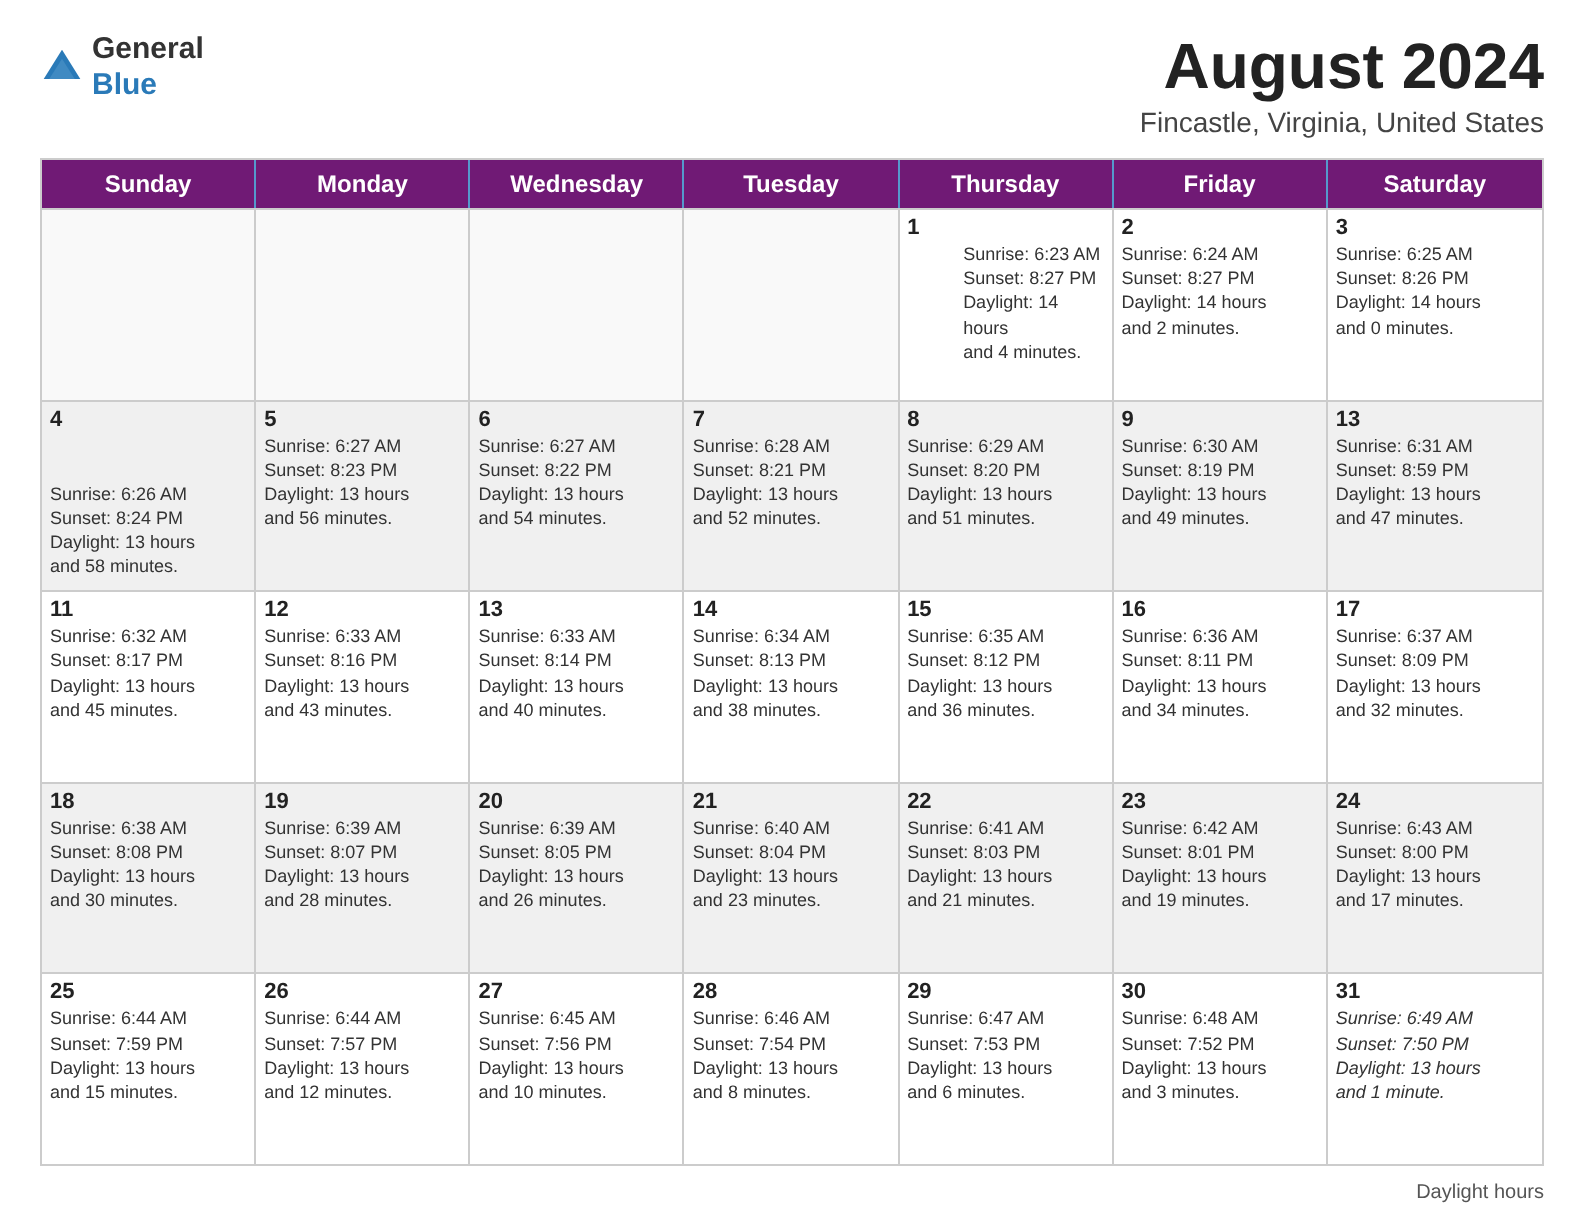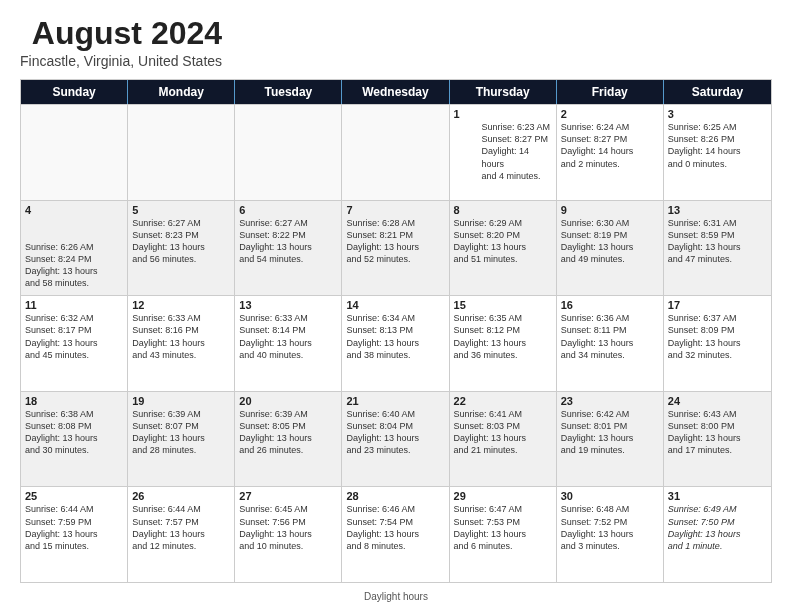--- a/index.html
+++ b/index.html
@@ -48,21 +48,21 @@
     }
     .calendar {
       flex: 1;
       display: flex;
       flex-direction: column;
       border: 1px solid #ccc;
     }
     .cal-header {
       display: grid;
       grid-template-columns: repeat(7, 1fr);
-      background: #0f172a;
+      background: #701a75;
     }
     .cal-header-cell {
       color: #fff;
       font-size: 12px;
       font-weight: bold;
       text-align: center;
       padding: 5px 4px;
       border-right: 1px solid #5599cc;
     }
     .cal-header-cell:last-child {
@@ -104,40 +104,50 @@
     }
     .cell-text {
       font-size: 9px;
       color: #333;
       line-height: 1.35;
     }
     .footer {
       margin-top: 8px;
       font-size: 10px;
       color: #555;
-      text-align: center;
+      text-align: right;
     }
   </style>
 </head>
 <body>
 
 <div class="page">
   <div class="header">
+    <div class="logo">
+      <svg class="logo-icon" viewBox="0 0 24 24">
+        <polygon points="12,2 22,18 2,18" fill="#2a7ab8"></polygon>
+        <polygon points="12,7 19,18 5,18" fill="#5599cc" opacity="0.5"></polygon>
+      </svg>
+      <div>
+        <span style="font-size:15px;font-weight:bold;color:#333;">General</span><br>
+        <span style="font-size:15px;font-weight:bold;color:#2a7ab8;">Blue</span>
+      </div>
+    </div>
     <div class="title-block">
       <div class="month-year">August 2024</div>
       <div class="location">Fincastle, Virginia, United States</div>
     </div>
   </div>
 
   <div class="calendar">
     <div class="cal-header" id="cal-header">
         <div class="cal-header-cell">Sunday</div>
         <div class="cal-header-cell">Monday</div>
+        <div class="cal-header-cell">Wednesday</div>
         <div class="cal-header-cell">Tuesday</div>
-        <div class="cal-header-cell">Wednesday</div>
         <div class="cal-header-cell">Thursday</div>
         <div class="cal-header-cell">Friday</div>
         <div class="cal-header-cell">Saturday</div>
       </div>
     <div class="cal-body" id="cal-body">
         <div class="cal-row">
           <div class="cal-cell empty"></div>
           <div class="cal-cell empty"></div>
           <div class="cal-cell empty"></div>
           <div class="cal-cell empty"></div>

